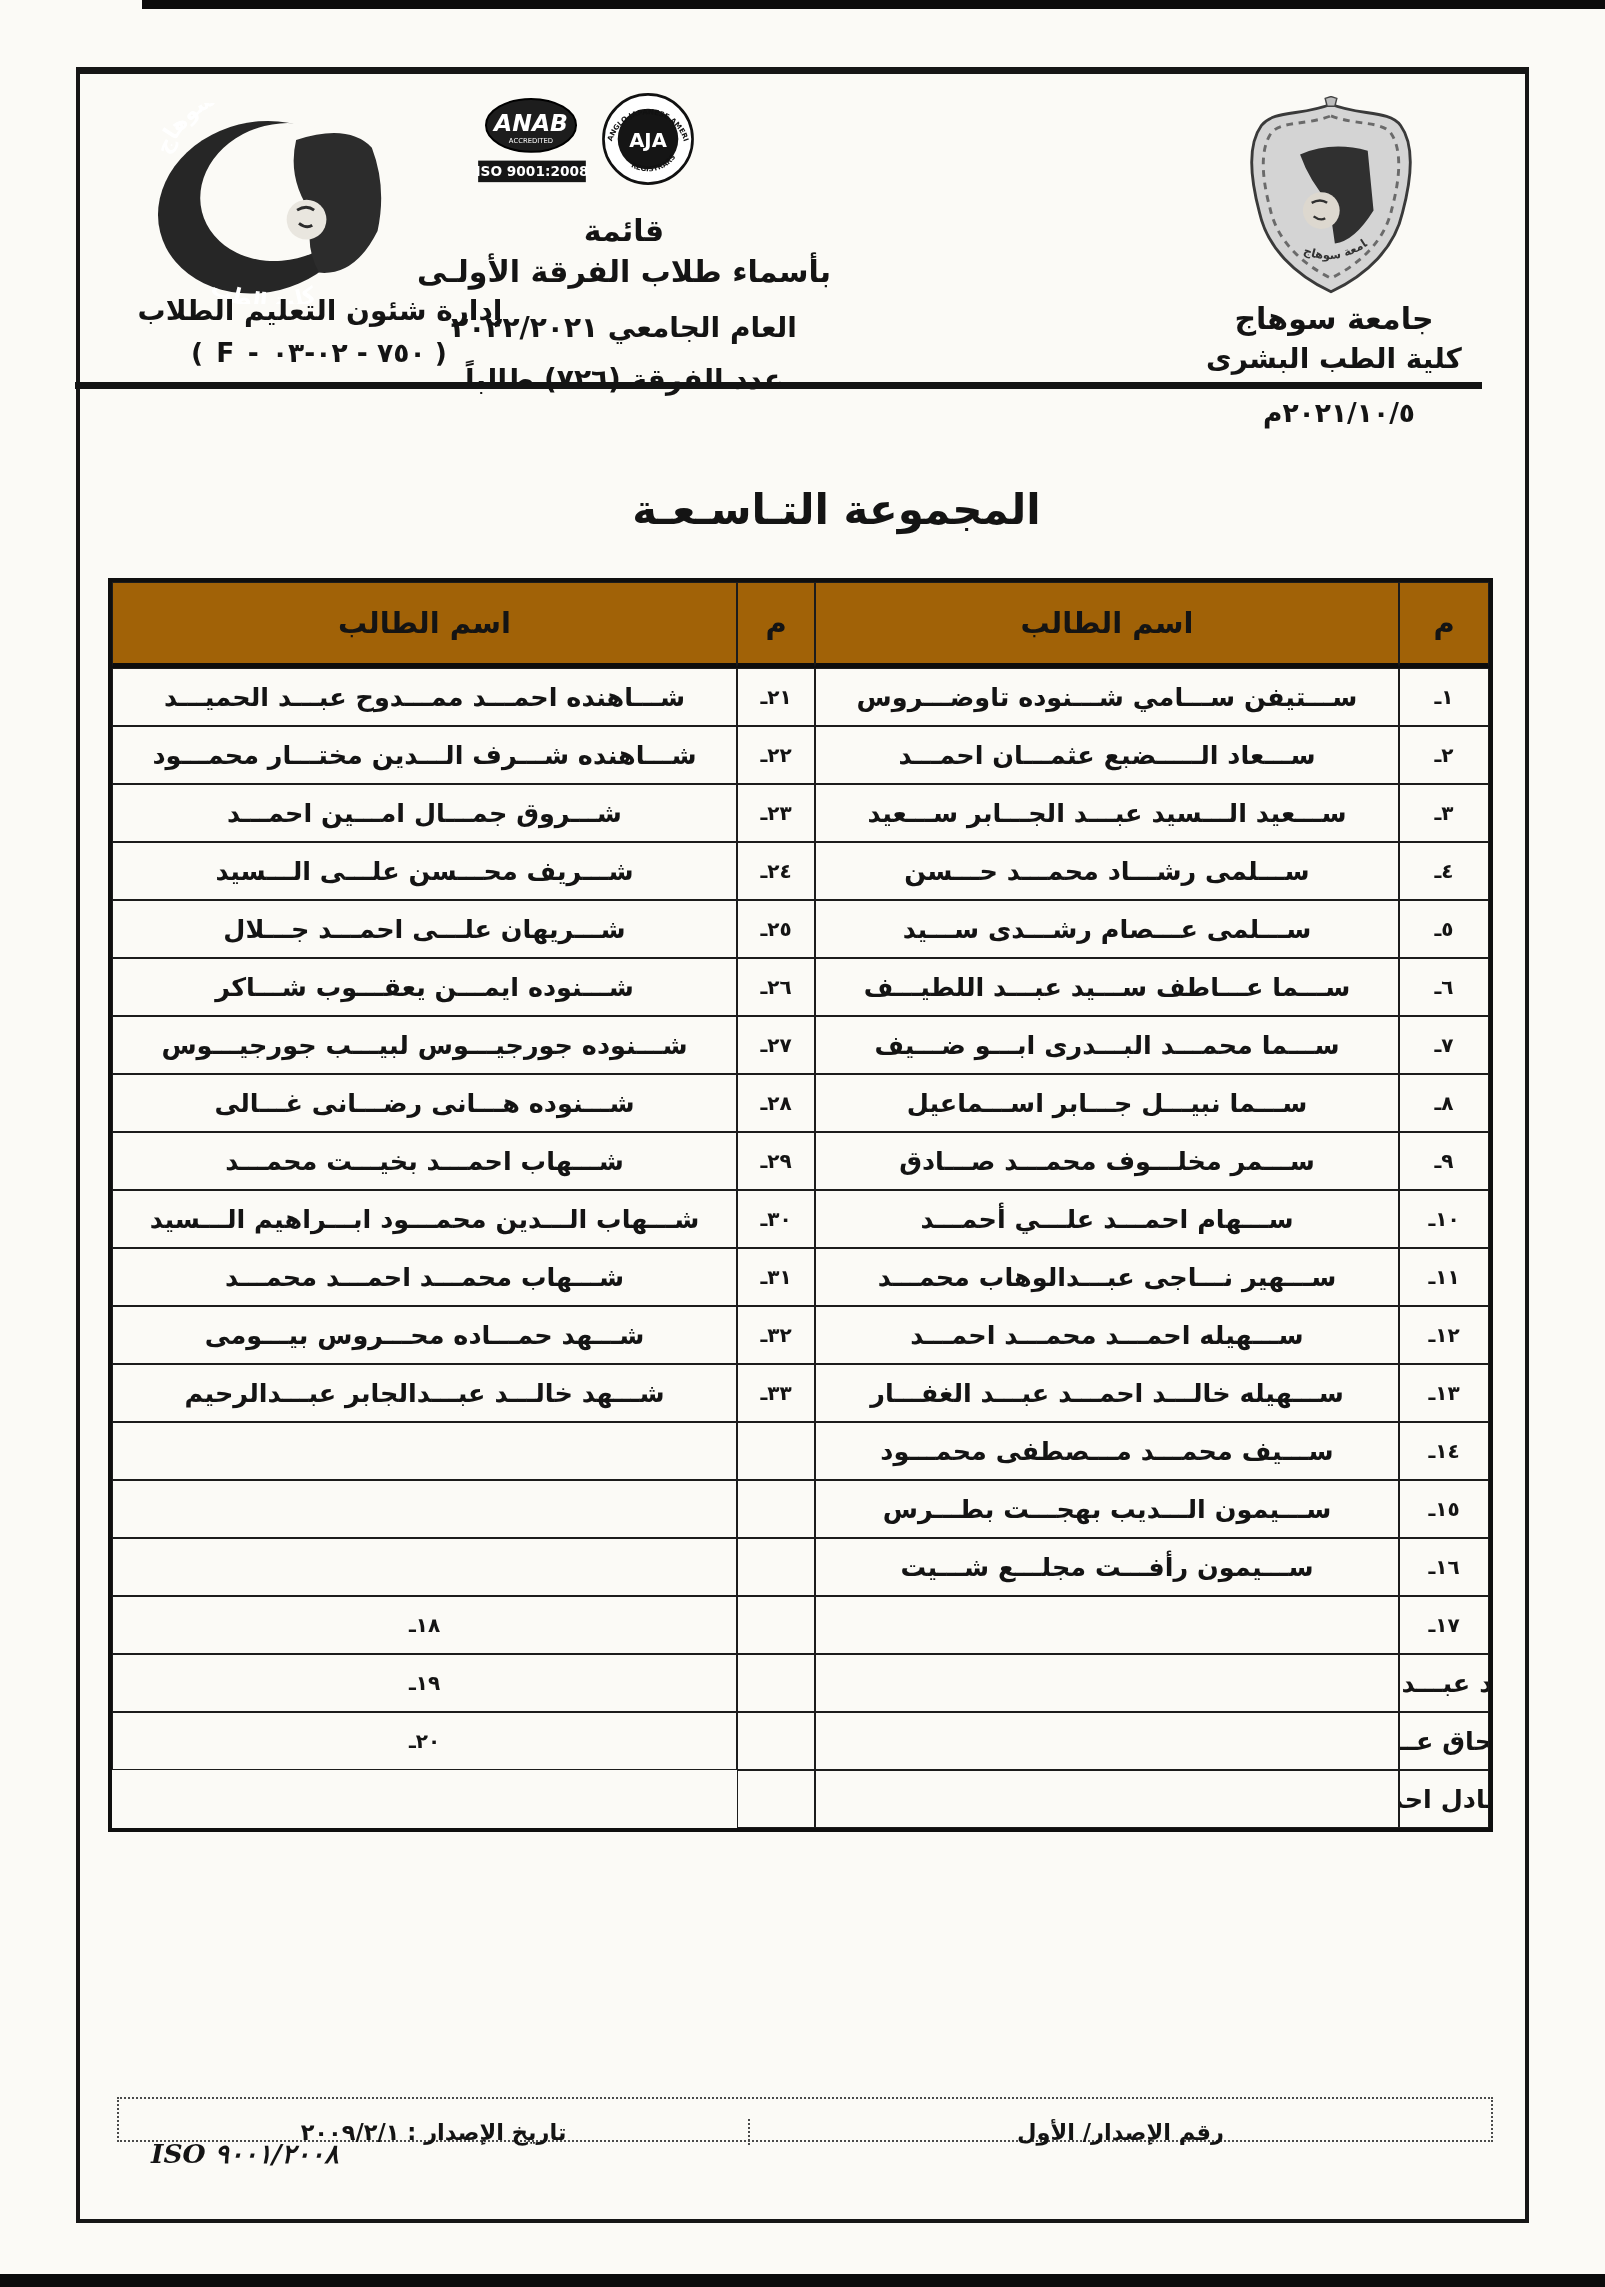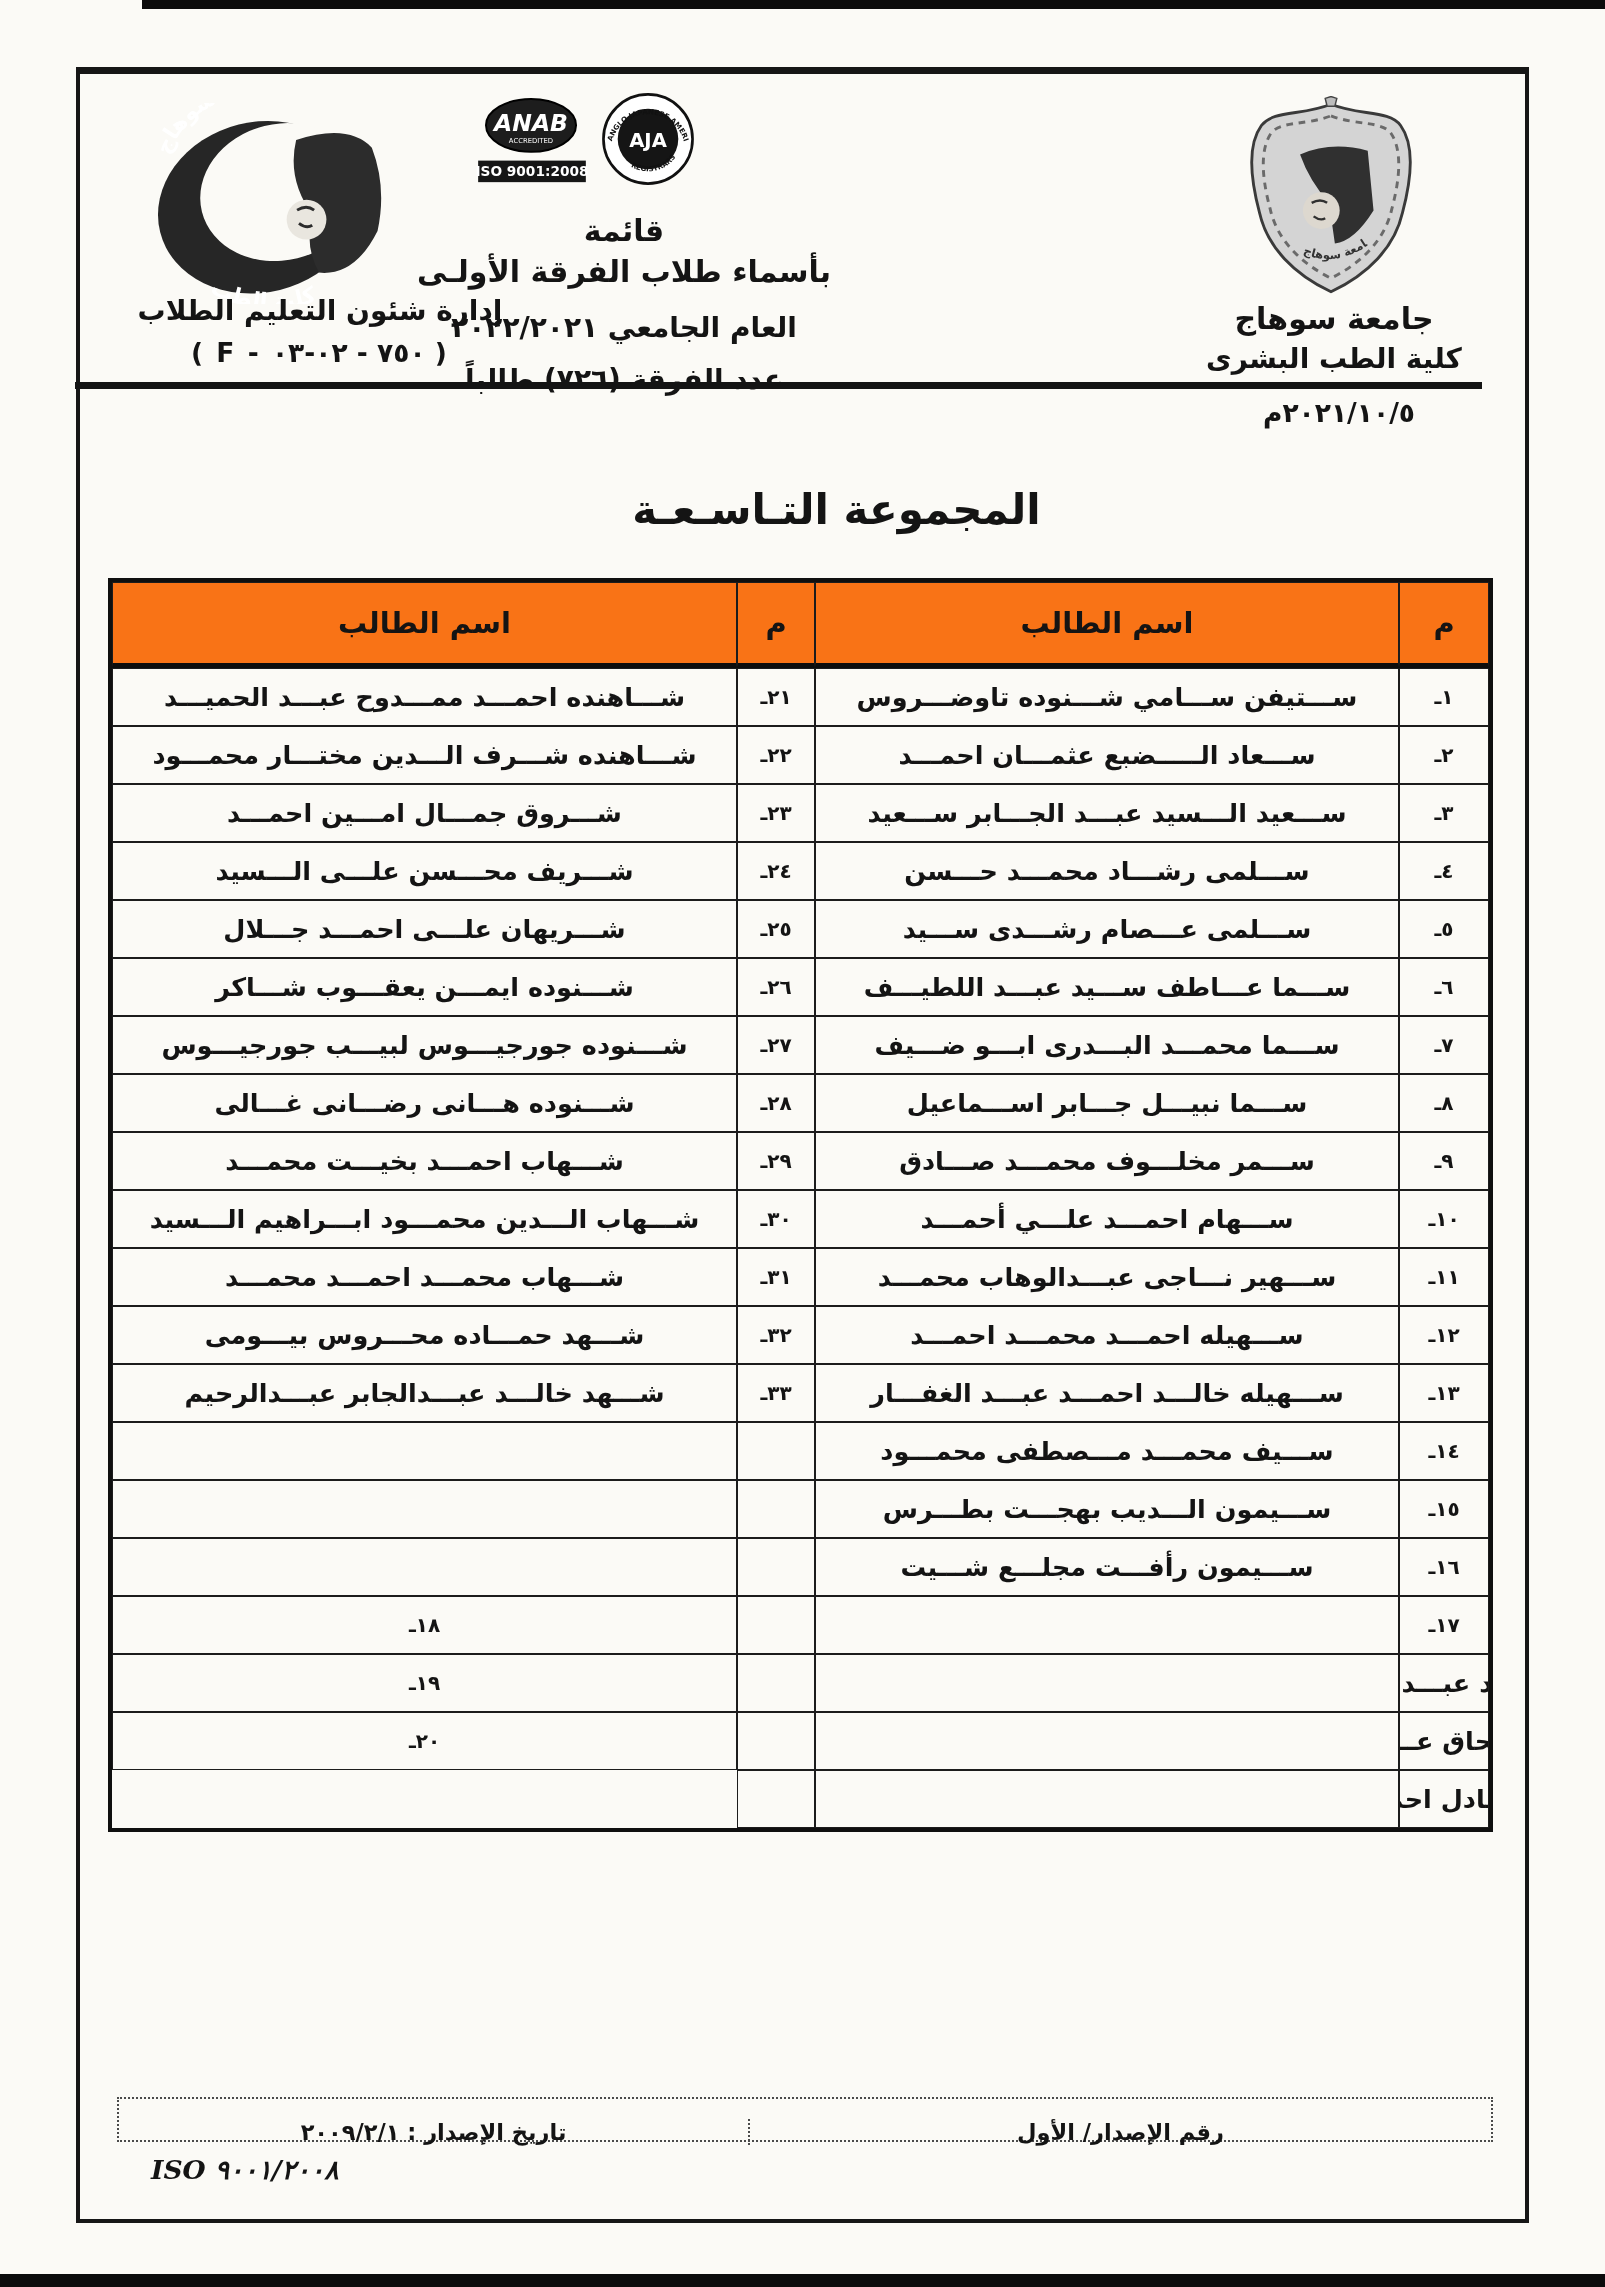--- a/index.html
+++ b/index.html
@@ -69,40 +69,40 @@
     grid-template-rows:86px repeat(20, 58px);
     border:4.9px solid #0f0f0f; background:#fbfaf6;
   }
   .students-table .cell {
     border:1.6px solid #1c1c1c;
     display:flex; align-items:center; justify-content:center;
     direction:rtl; white-space:nowrap; overflow:hidden;
     font-weight:bold;
   }
   .students-table .th {
-    background:#f97316; border-bottom:5.9px solid #0d0d0d; font-size:29px;
+    background:#a16207; border-bottom:5.9px solid #0d0d0d; font-size:29px;
   }
   .students-table .td.name { font-size:25.5px; padding:0 9.8px; }
   .students-table .td.num  { font-size:20px; }
 
   
   .footer-table {
     position:absolute; left:37px; top:2023px; width:1376px; height:45px;
     display:grid; direction:rtl; grid-template-columns:743px 1fr;
     border:2.5px dotted #4a4a4a;
   }
   .fcell {
     display:flex; align-items:center; justify-content:center;
     direction:rtl; font-weight:bold; font-size:22.5px;margin-top:20px;
   }
   .fcell.first { border-left:2px dotted #4a4a4a; }
   .iso-note {
     position:absolute; left:71px; top:2064px;
     direction:ltr; font-family:"DejaVu Serif", serif;
-    font-style:italic; font-weight:bold; font-size:26.5px;margin-top:16px;
+    font-style:italic; font-weight:bold; font-size:26.5px;
   }
 </style>
 </head>
 <body>
 
 <div class="page">
   <div class="scan-bar top"></div>
   <div class="scan-bar bottom"></div>
 
   <div class="frame">

